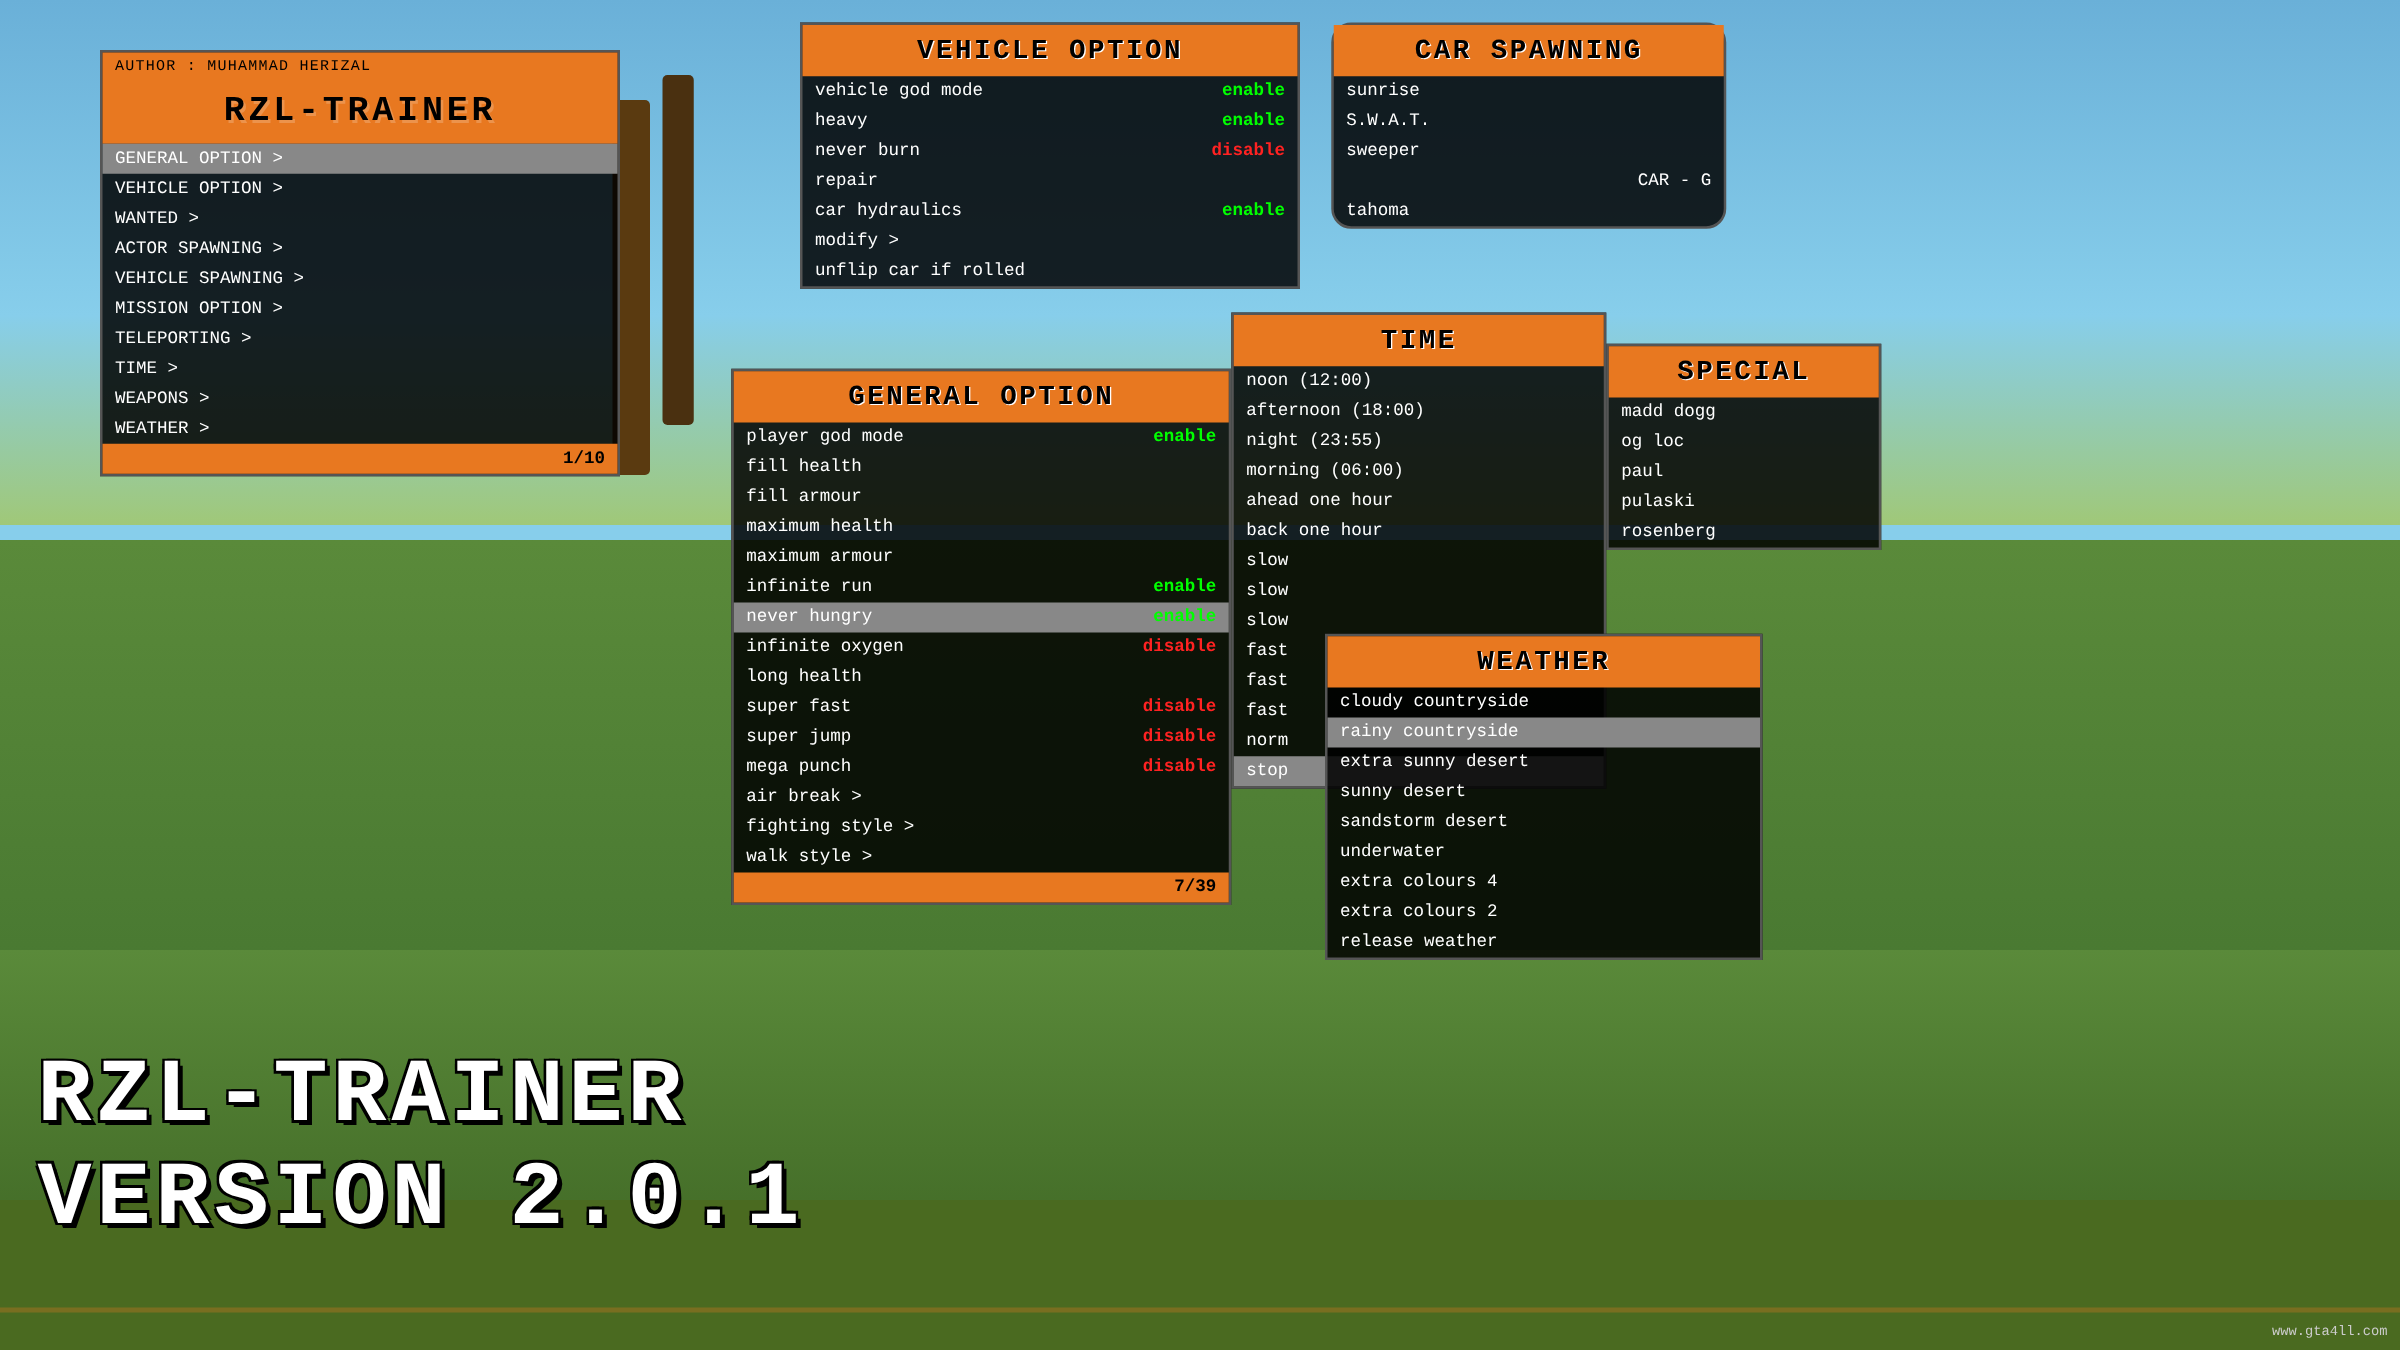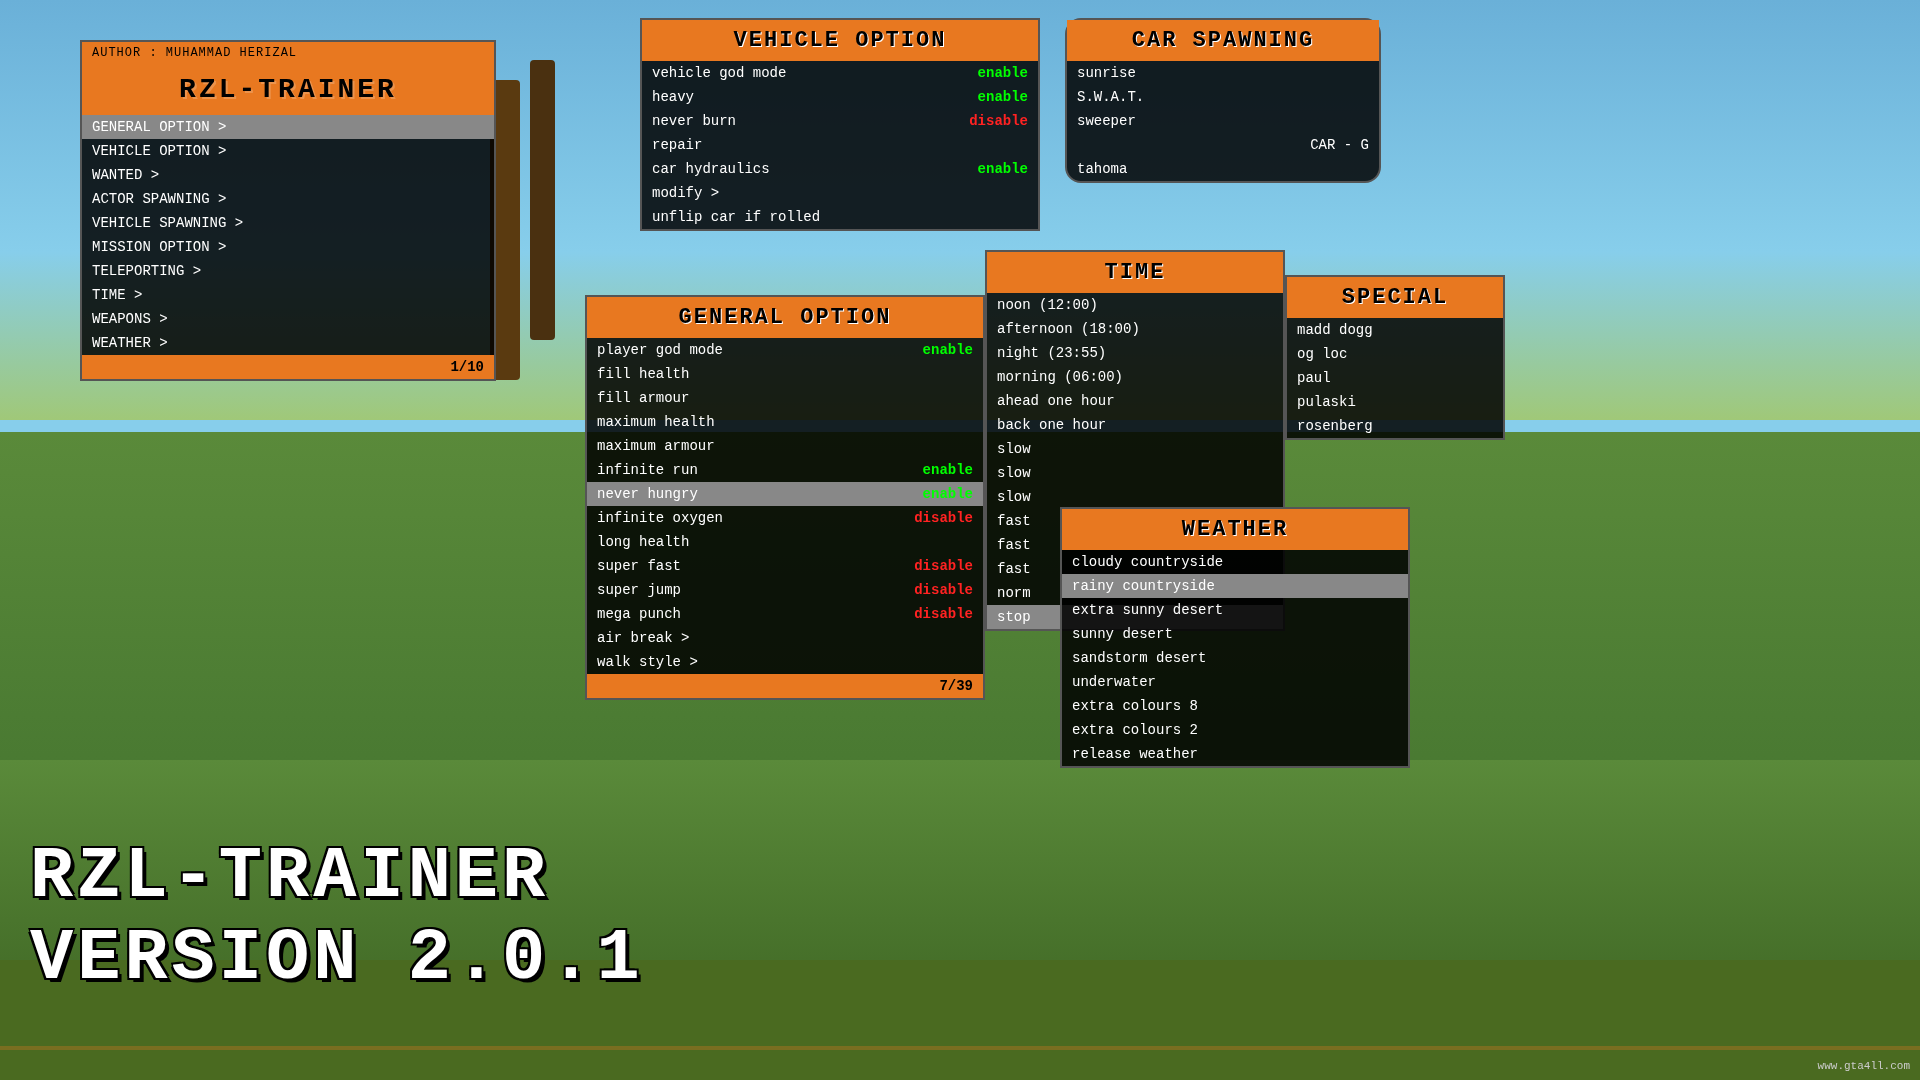--- a/index.html
+++ b/index.html
@@ -309,20 +309,23 @@
       <span class="status-disable">disable</span>
     </div>
     <div class="menu-item">
       <span>mega punch</span>
       <span class="status-disable">disable</span>
     </div>
     <div class="menu-item">
       <span>air break &gt;</span>
     </div>
     <div class="menu-item">
+      <span>fighting style &gt;</span>
+    </div>
+    <div class="menu-item">
       <span>walk style &gt;</span>
     </div>
     <div class="menu-footer">7/39</div>
   </div>
 
   <div class="menu-panel car-spawn-menu">
     <div class="menu-header">CAR SPAWNING</div>
     <div class="menu-item">
       <span>sunrise</span>
     </div>
@@ -420,21 +423,21 @@
     <div class="menu-item">
         <span>sunny desert</span>
       </div>
     <div class="menu-item">
         <span>sandstorm desert</span>
       </div>
     <div class="menu-item">
         <span>underwater</span>
       </div>
     <div class="menu-item">
-        <span>extra colours 8</span>
+        <span>extra colours 4</span>
       </div>
     <div class="menu-item">
         <span>extra colours 2</span>
       </div>
     <div class="menu-item">
         <span>release weather</span>
       </div>
   </div>
 
 </div>

